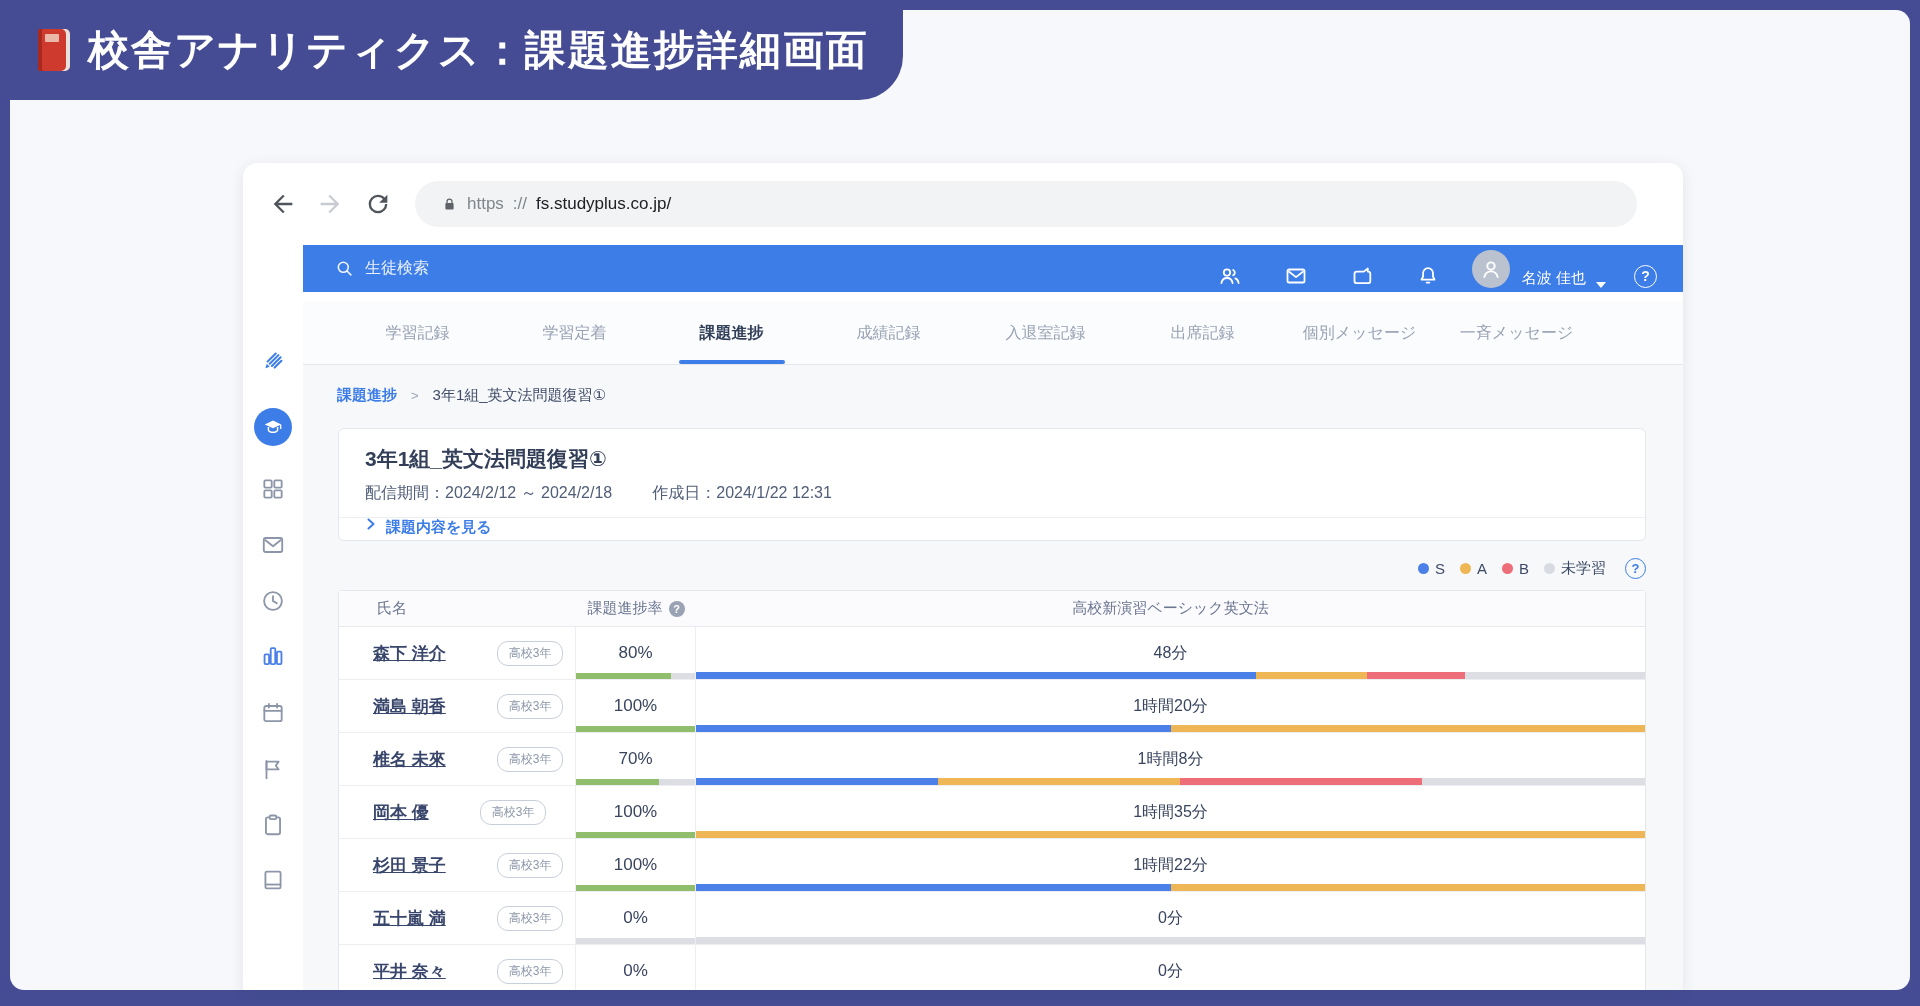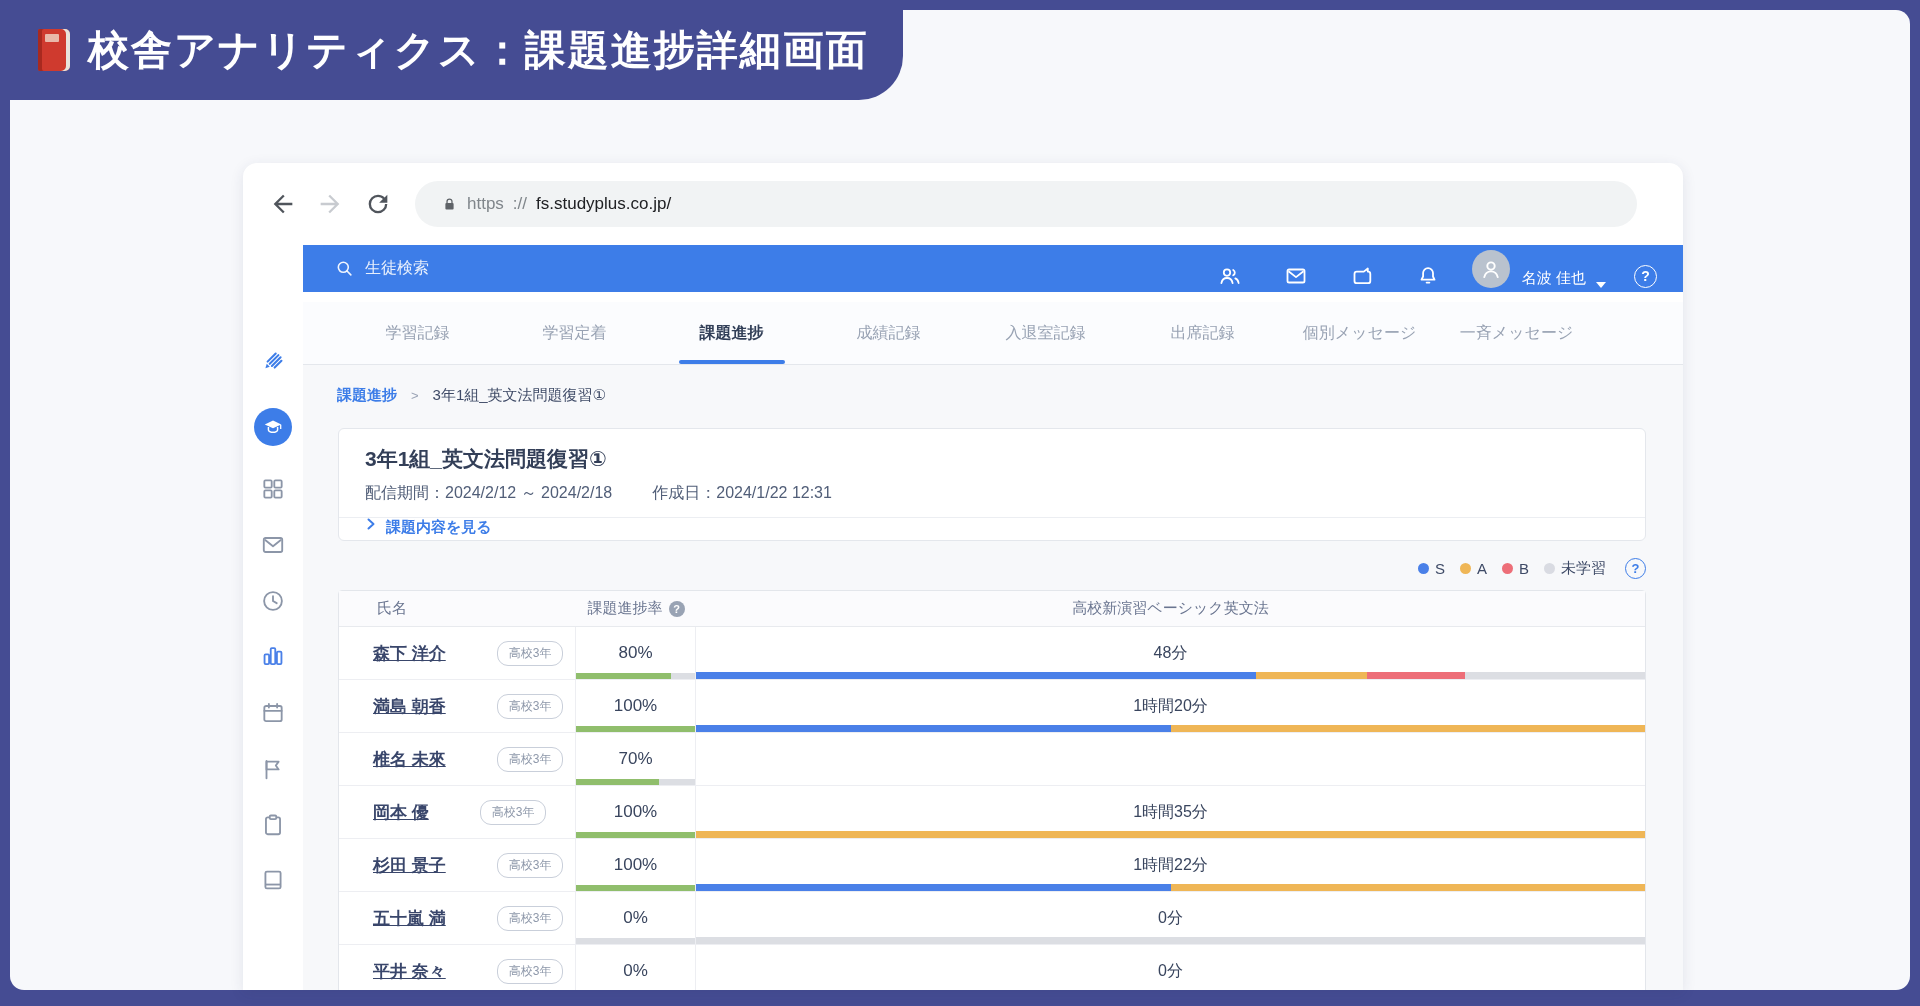--- a/index.html
+++ b/index.html
@@ -383,20 +383,28 @@
             <div class="c1">
               <a class="sname">椎名 未來</a>
               <span class="badge">高校3年</span>
             </div>
             <div class="c2">
               <span>70%</span>
               <div class="gtrack">
                 <div class="gfill" style="width: 70%;"></div>
               </div>
             </div>
+            <div class="c3">
+              <span>1時間8分</span>
+              <div class="strack">
+                <div class="seg" style="width: 25.5%; background: rgb(74, 128, 232);"></div>
+                <div class="seg" style="width: 25.5%; background: rgb(239, 182, 86);"></div>
+                <div class="seg" style="width: 25.5%; background: rgb(237, 110, 120);"></div>
+              </div>
+            </div>
           </div>
           <div class="trow">
             <div class="c1">
               <a class="sname">岡本 優</a>
               <span class="badge">高校3年</span>
             </div>
             <div class="c2">
               <span>100%</span>
               <div class="gtrack">
                 <div class="gfill" style="width: 100%;"></div>

